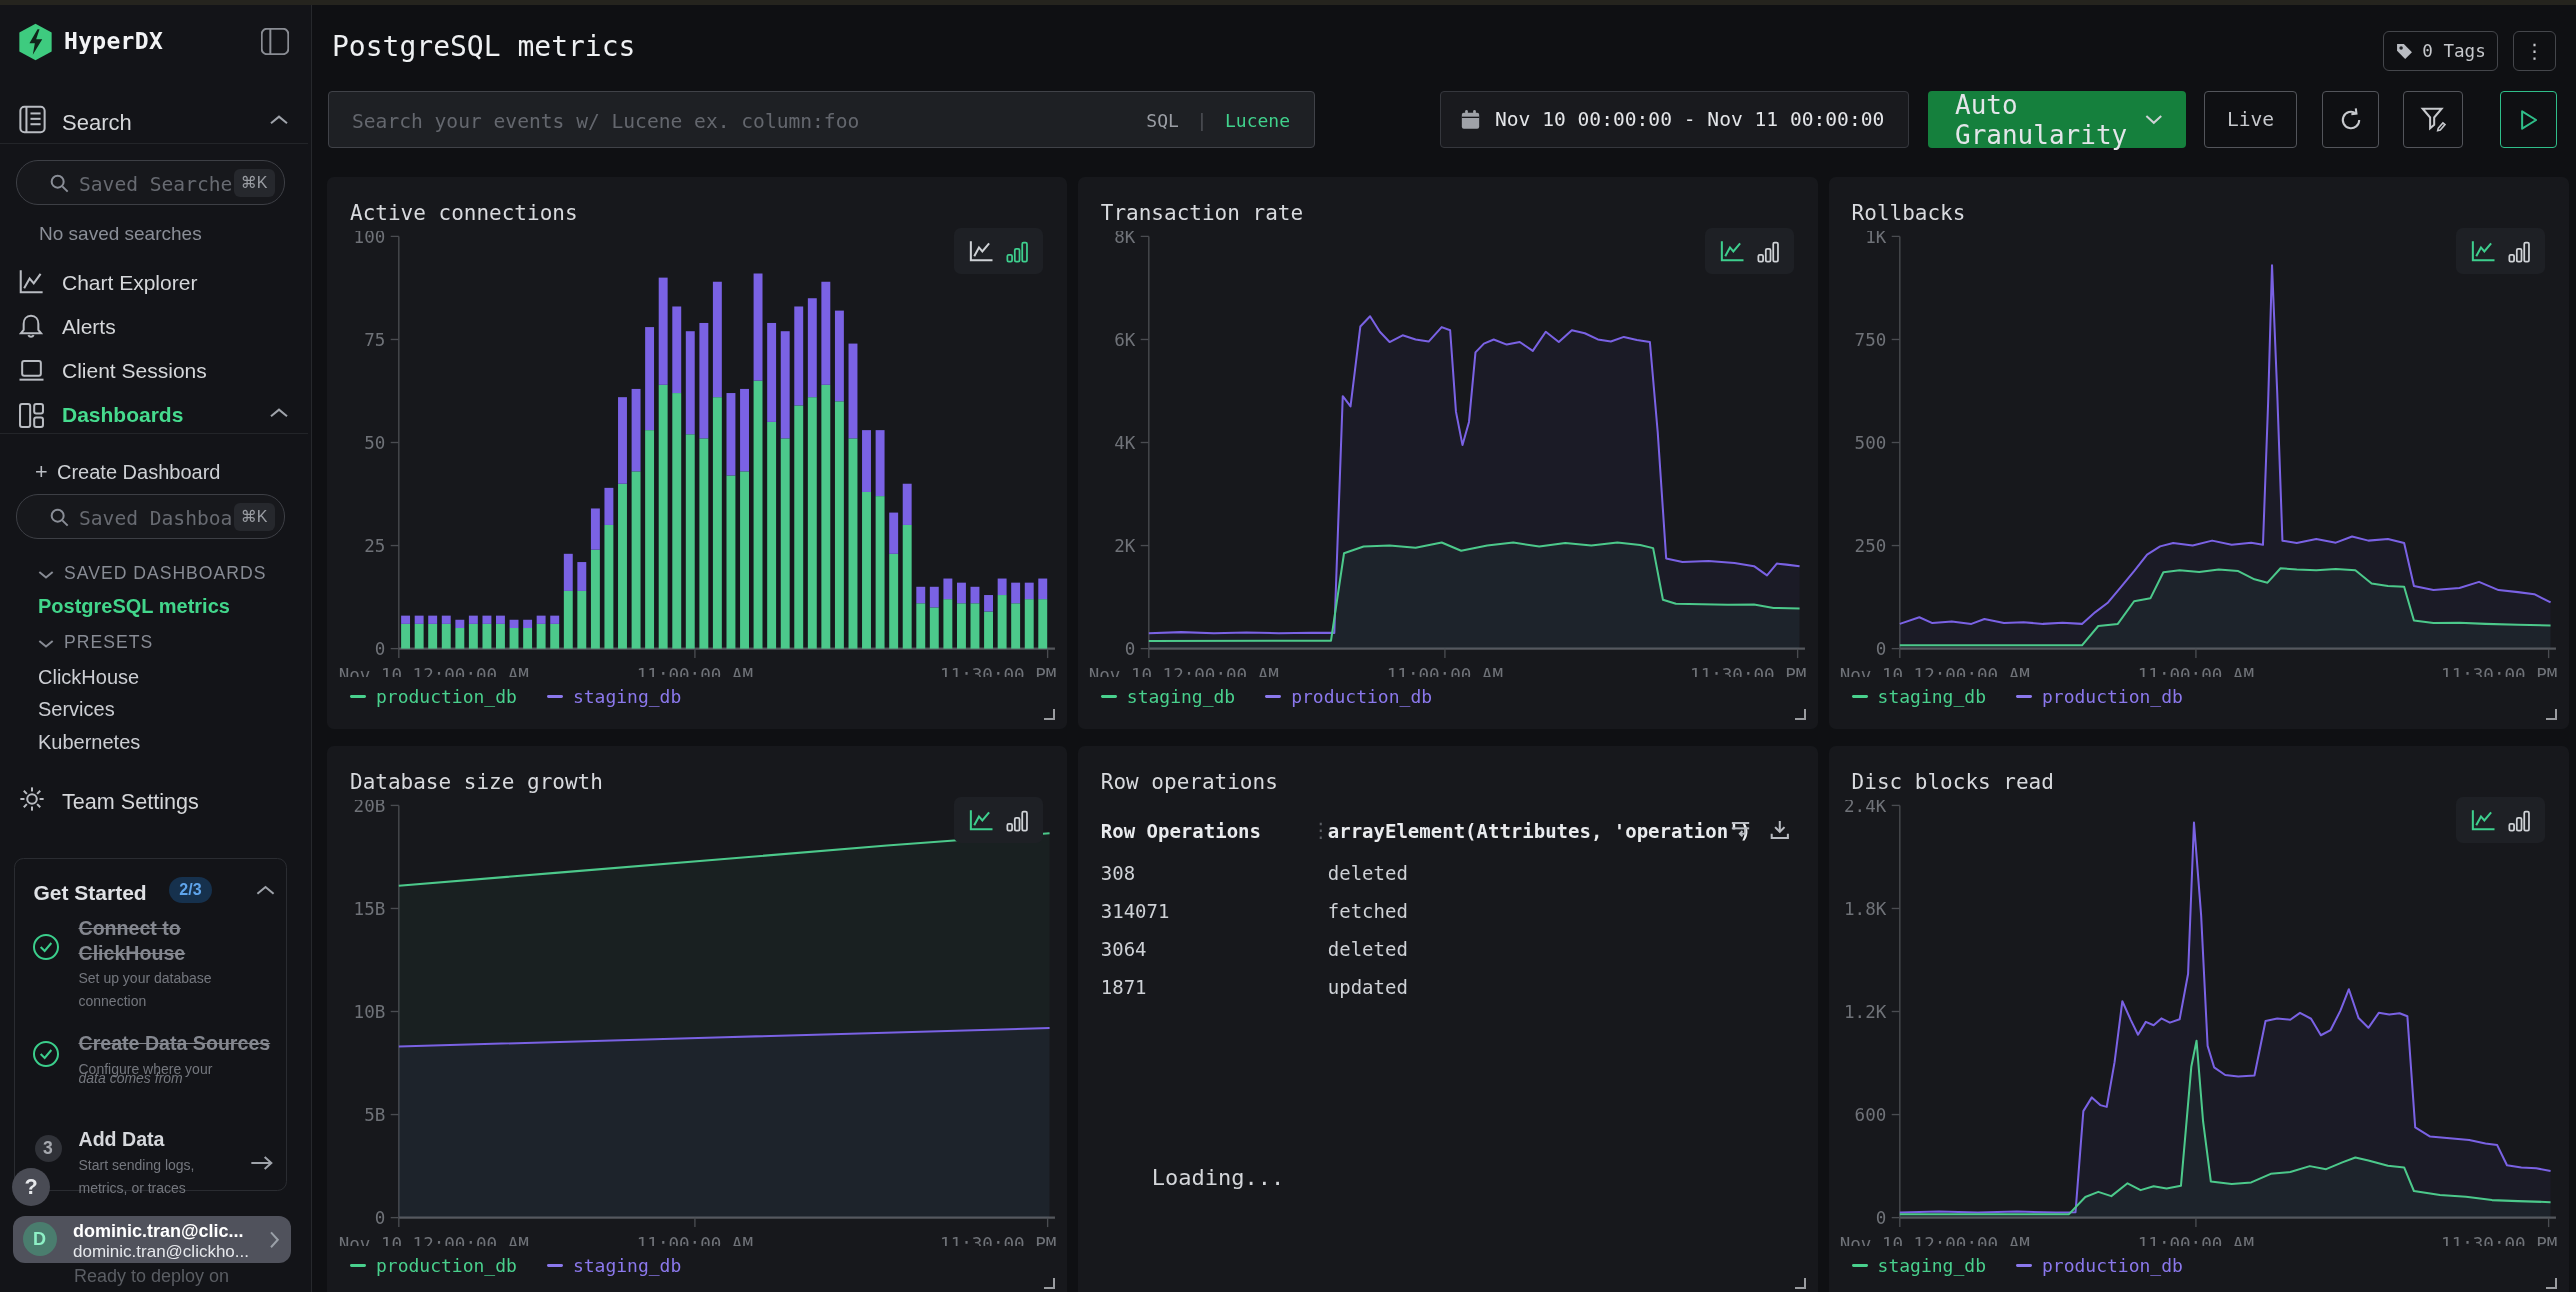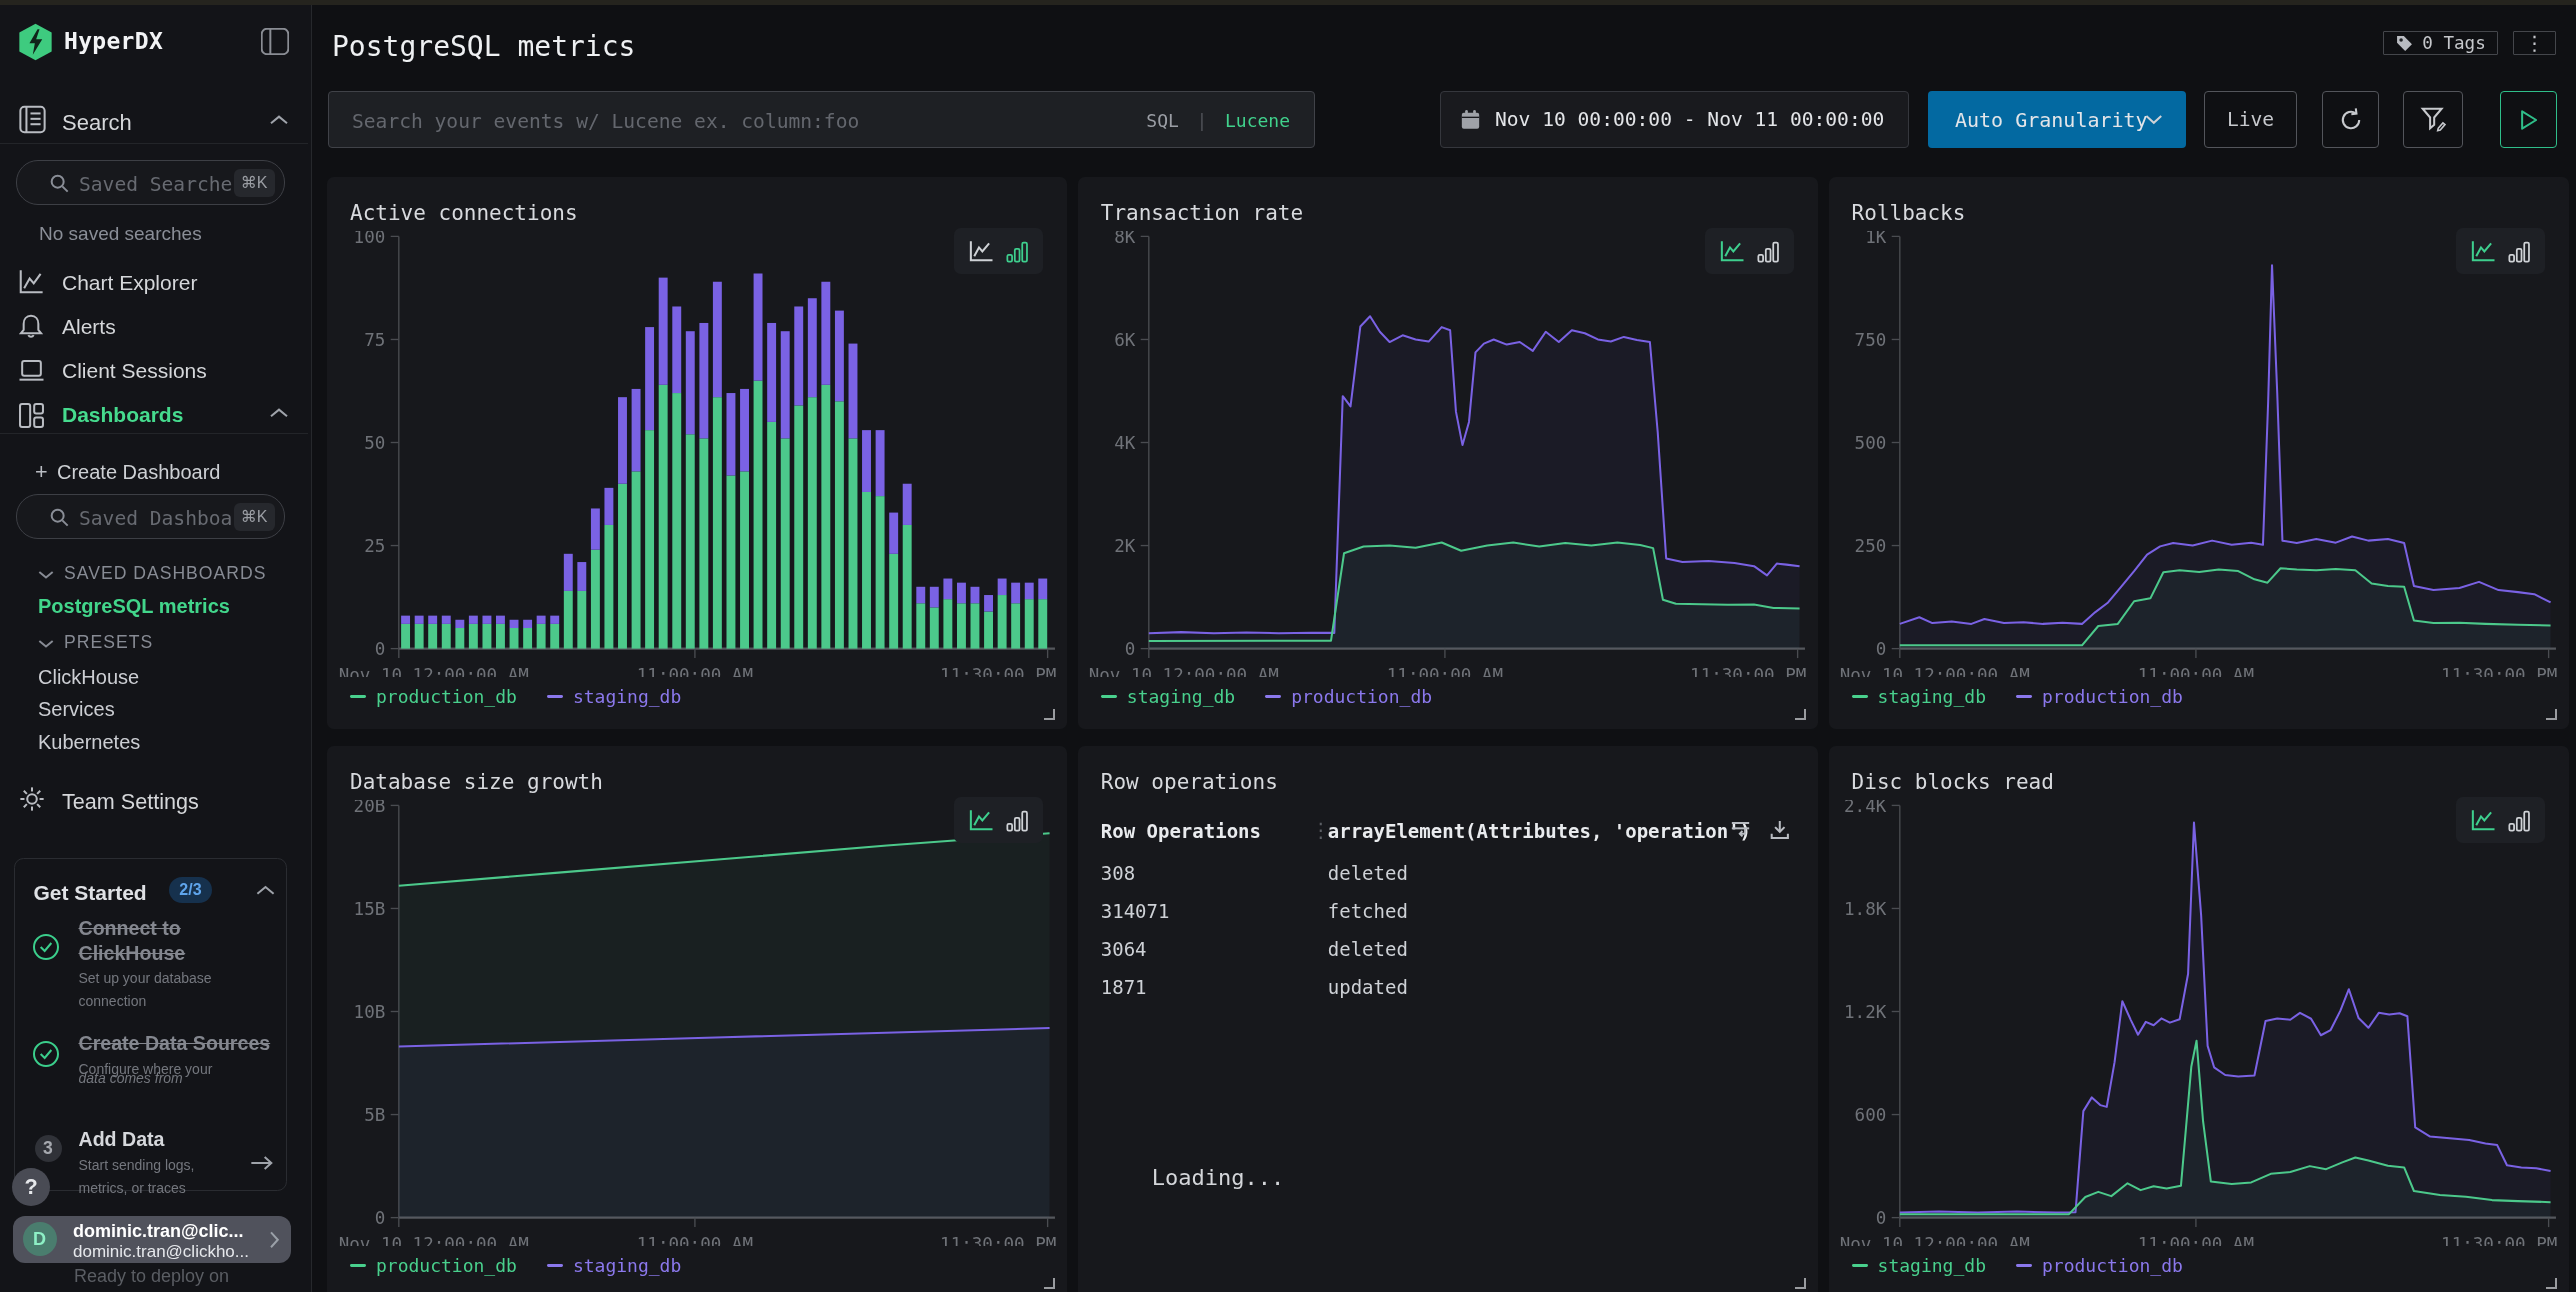--- a/index.html
+++ b/index.html
@@ -31,27 +31,27 @@
   .help-fab { position:absolute; left:12px; top:1168px; width:38px; height:38px; border-radius:50%; background:#494b54; color:#e6e8eb; font-size:21.6px; font-weight:bold; text-align:center; line-height:38px; z-index:4; }
   .user-card { position:absolute; left:13px; top:1216px; width:278px; height:47px; border-radius:12px; background:#50525c; z-index:5; }
   .avatar { position:absolute; left:9.5px; top:6px; width:34px; height:34px; border-radius:50%; background:#4a7d6e; color:#8df0c5; font-size:18px; font-weight:bold; text-align:center; line-height:34px; }
   .user-name { position:absolute; left:60px; top:5.4px; font-size:18px; font-weight:bold; color:#ffffff; }
   .user-email { position:absolute; left:60px; top:26px; font-size:17px; color:#e6e8ec; }
   .footnote { position:absolute; left:74px; top:1266px; font-size:18px; color:#5a5d63; }
 
   
   #main { position:absolute; left:308px; top:0; width:2268px; height:1292px; }
   #page-title { position:absolute; left:24px; top:30px; font-size:28px; color:#eef0f2; font-family:"DejaVu Sans Mono",monospace; }
-  .hbtn { position:absolute; top:31px; height:24px; border:0.7px solid #44464b; border-radius:1px; background:transparent; display:flex; align-items:center; justify-content:center; gap:8px; color:#c6c8cc; font-size:17.6px; font-family:"DejaVu Sans Mono",monospace; }
+  .hbtn { position:absolute; top:31px; height:40px; border:0.7px solid #44464b; border-radius:6px; background:transparent; display:flex; align-items:center; justify-content:center; gap:8px; color:#c6c8cc; font-size:17.6px; font-family:"DejaVu Sans Mono",monospace; }
   .ctrl { position:absolute; top:91px; height:57px; border-radius:4px; }
   #search-bar { left:20px; width:987px; background:#1e2024; border:0.7px solid #404248;padding-left:21px; }
   #search-placeholder { position:absolute; left:23px; top:17.6px; font-size:19.6px; color:#64676e; }
   #search-modes { position:absolute; right:24px; top:17.6px; font-size:18px; }
   #time-range { left:1132px; width:469px; background:#191a1e; border:0.7px solid #35373d; display:flex; align-items:center; gap:15px; padding-left:20px; color:#e3e5e8; font-size:19.6px; }
-  #granularity { left:1620px; width:258px; background:#0369a1; display:flex; align-items:center; color:#e3e5e9; font-size:20px; padding-left:27px; }
+  #granularity { left:1620px; width:258px; background:#15803d; display:flex; align-items:center; color:#e3e5e9; font-size:26px; padding-left:27px; }
   #live-btn { left:1896px; width:93px; border:0.7px solid #53555b; color:#c7c9cd; font-size:19.6px; display:flex; align-items:center; justify-content:center; }
   .icon-btn { border:0.7px solid #53555b; display:flex; align-items:center; justify-content:center; }
   #refresh-btn { left:2014px; width:57px; }
   #filter-btn { left:2095px; width:60px; }
   #play-btn { left:2192px; width:57px; border:0.7px solid #2fbf8a; }
 
   
   #dashboard-grid { position:absolute; left:19px; top:177px; width:2242px; display:grid; grid-template-columns:repeat(3,740px); grid-auto-rows:552px; gap:17px 10.8px; }
   .panel { position:relative; background:#17181c; border-radius:6.8px; overflow:hidden; }
   .panel-title { position:absolute; left:23px; top:24px; font-size:21px; color:#d8dade; font-family:"DejaVu Sans Mono",monospace; }

